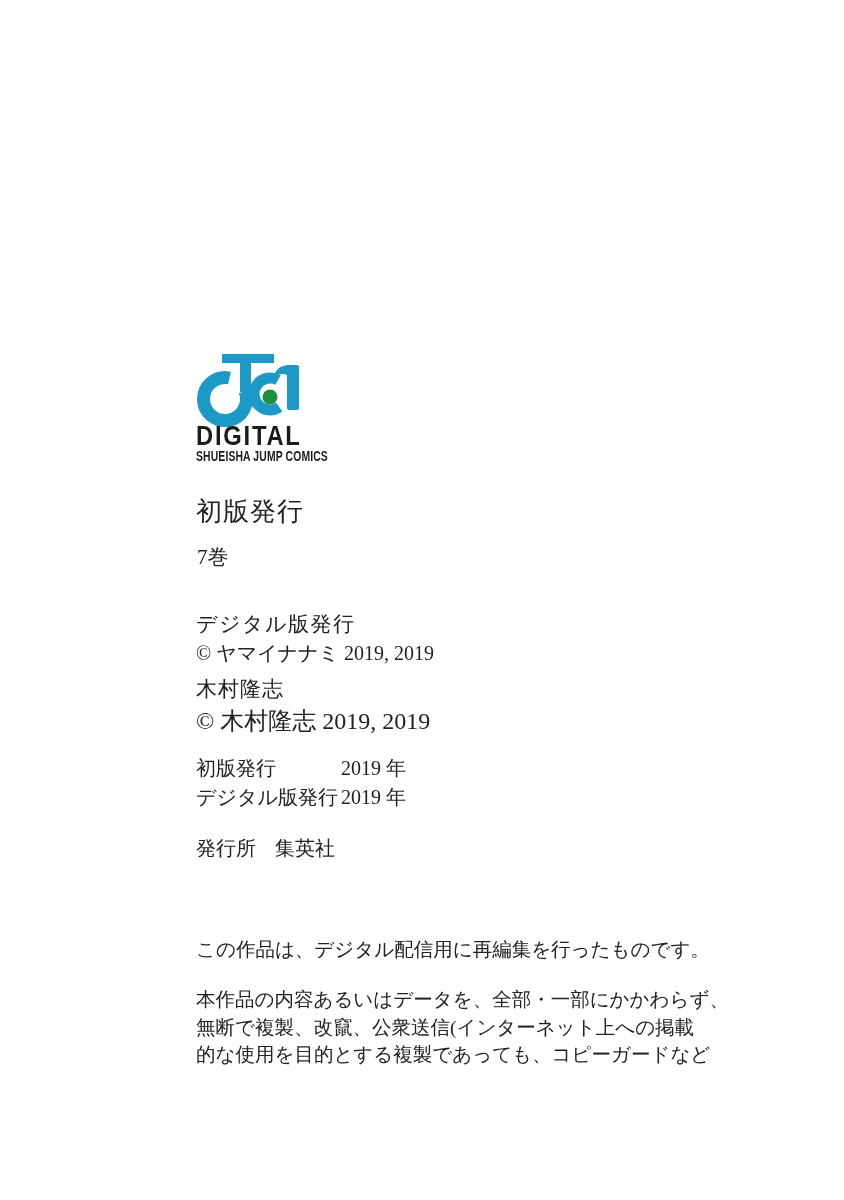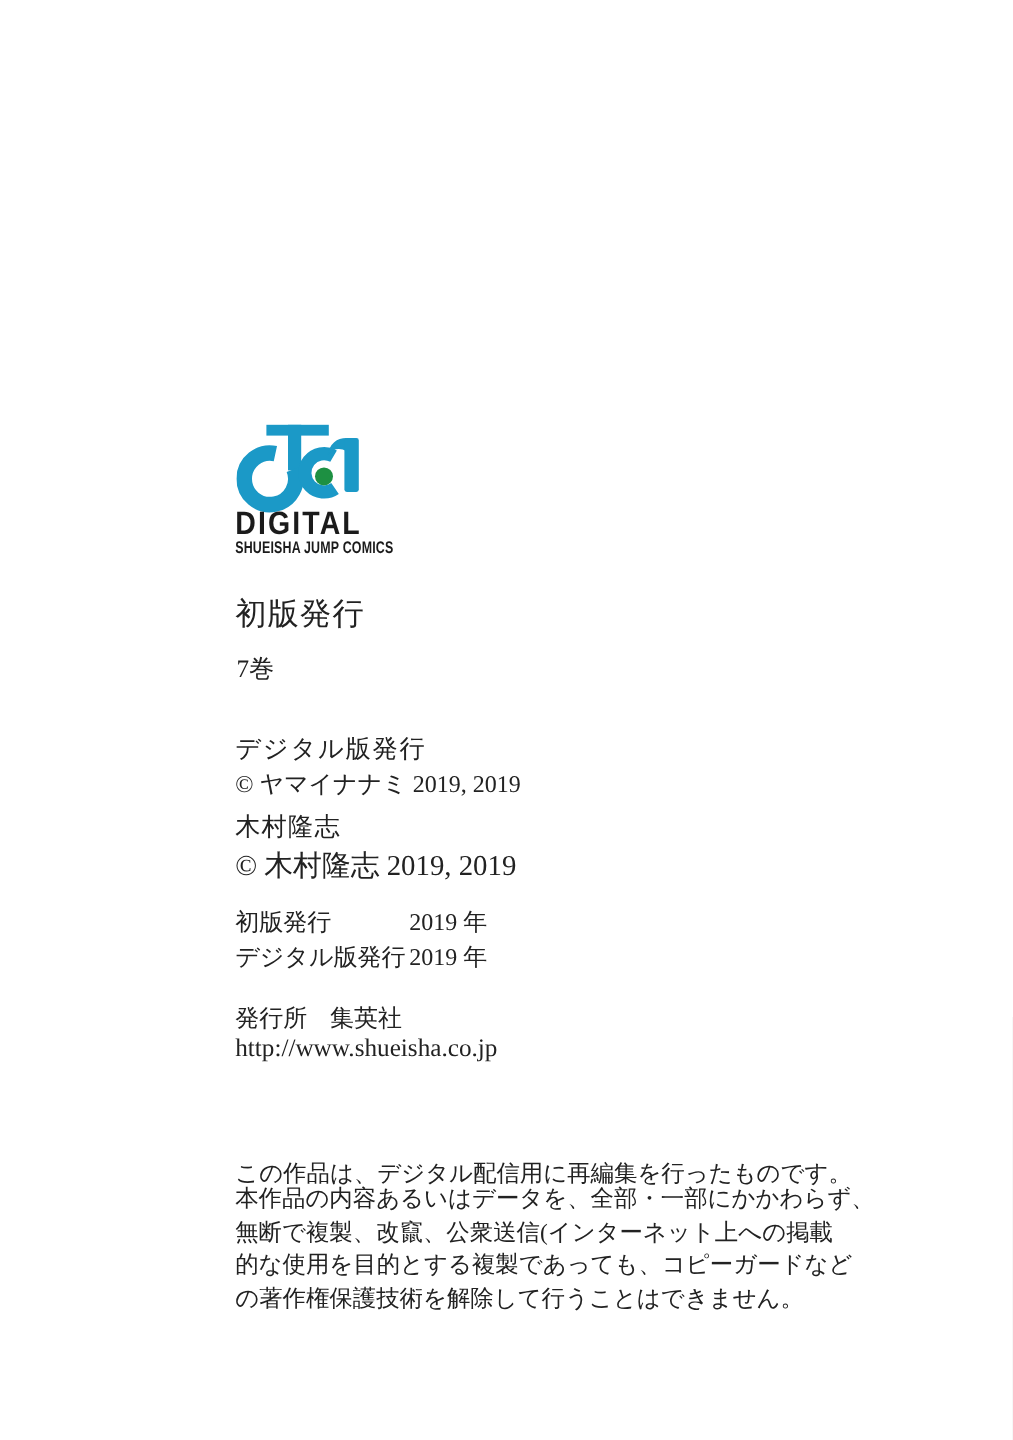--- a/index.html
+++ b/index.html
@@ -49,21 +49,21 @@
 
   .pub-row { left: 196px; font-size: 20px; width: 300px; }
   .pub-row-1 { top: 755px; }
   .pub-row-2 { top: 784px; }
   .pub-value { position: absolute; left: 145px; top: 0; }
 
   .publisher-line { left: 196px; top: 835px; font-size: 20px; }
   .publisher-name { margin-left: 14px; }
   .publisher-url  { left: 196px; top: 861px; font-size: 21px; }
 
-  .digital-note { left: 196px; top: 936px; font-size: 19.5px; margin-top: 28px; }
+  .digital-note { left: 196px; top: 936px; font-size: 19.5px; }
   .legal-para   { left: 196px; top: 986px; font-size: 19.5px; line-height: 27.5px; }
   .legal-para div { white-space: nowrap; }
 </style>
 </head>
 <body>
 
 <div class="page">
 
   <svg class="logo-svg" width="104" height="78" viewBox="0 0 104 78" aria-hidden="true">
 
@@ -99,24 +99,22 @@
   </div>
   <div class="abs pub-row pub-row-2">
     <span>デジタル版発行</span>
     <span class="pub-value">2019 年</span>
   </div>
 
   <div class="abs publisher-line">
     <span>発行所</span>
     <span class="publisher-name">集英社</span>
   </div>
-  <div class="abs publisher-url">http://www.shueisha.co.jp</div>
 
   <div class="abs digital-note">この作品は、デジタル配信用に再編集を行ったものです。</div>
 
   <div class="abs legal-para">
     <div>本作品の内容あるいはデータを、全部・一部にかかわらず、</div>
     <div>無断で複製、改竄、公衆送信(インターネット上への掲載</div>
     <div>的な使用を目的とする複製であっても、コピーガードなど</div>
-    <div>の著作権保護技術を解除して行うことはできません。</div>
   </div>
 
 </div>
 
 </body></html>

